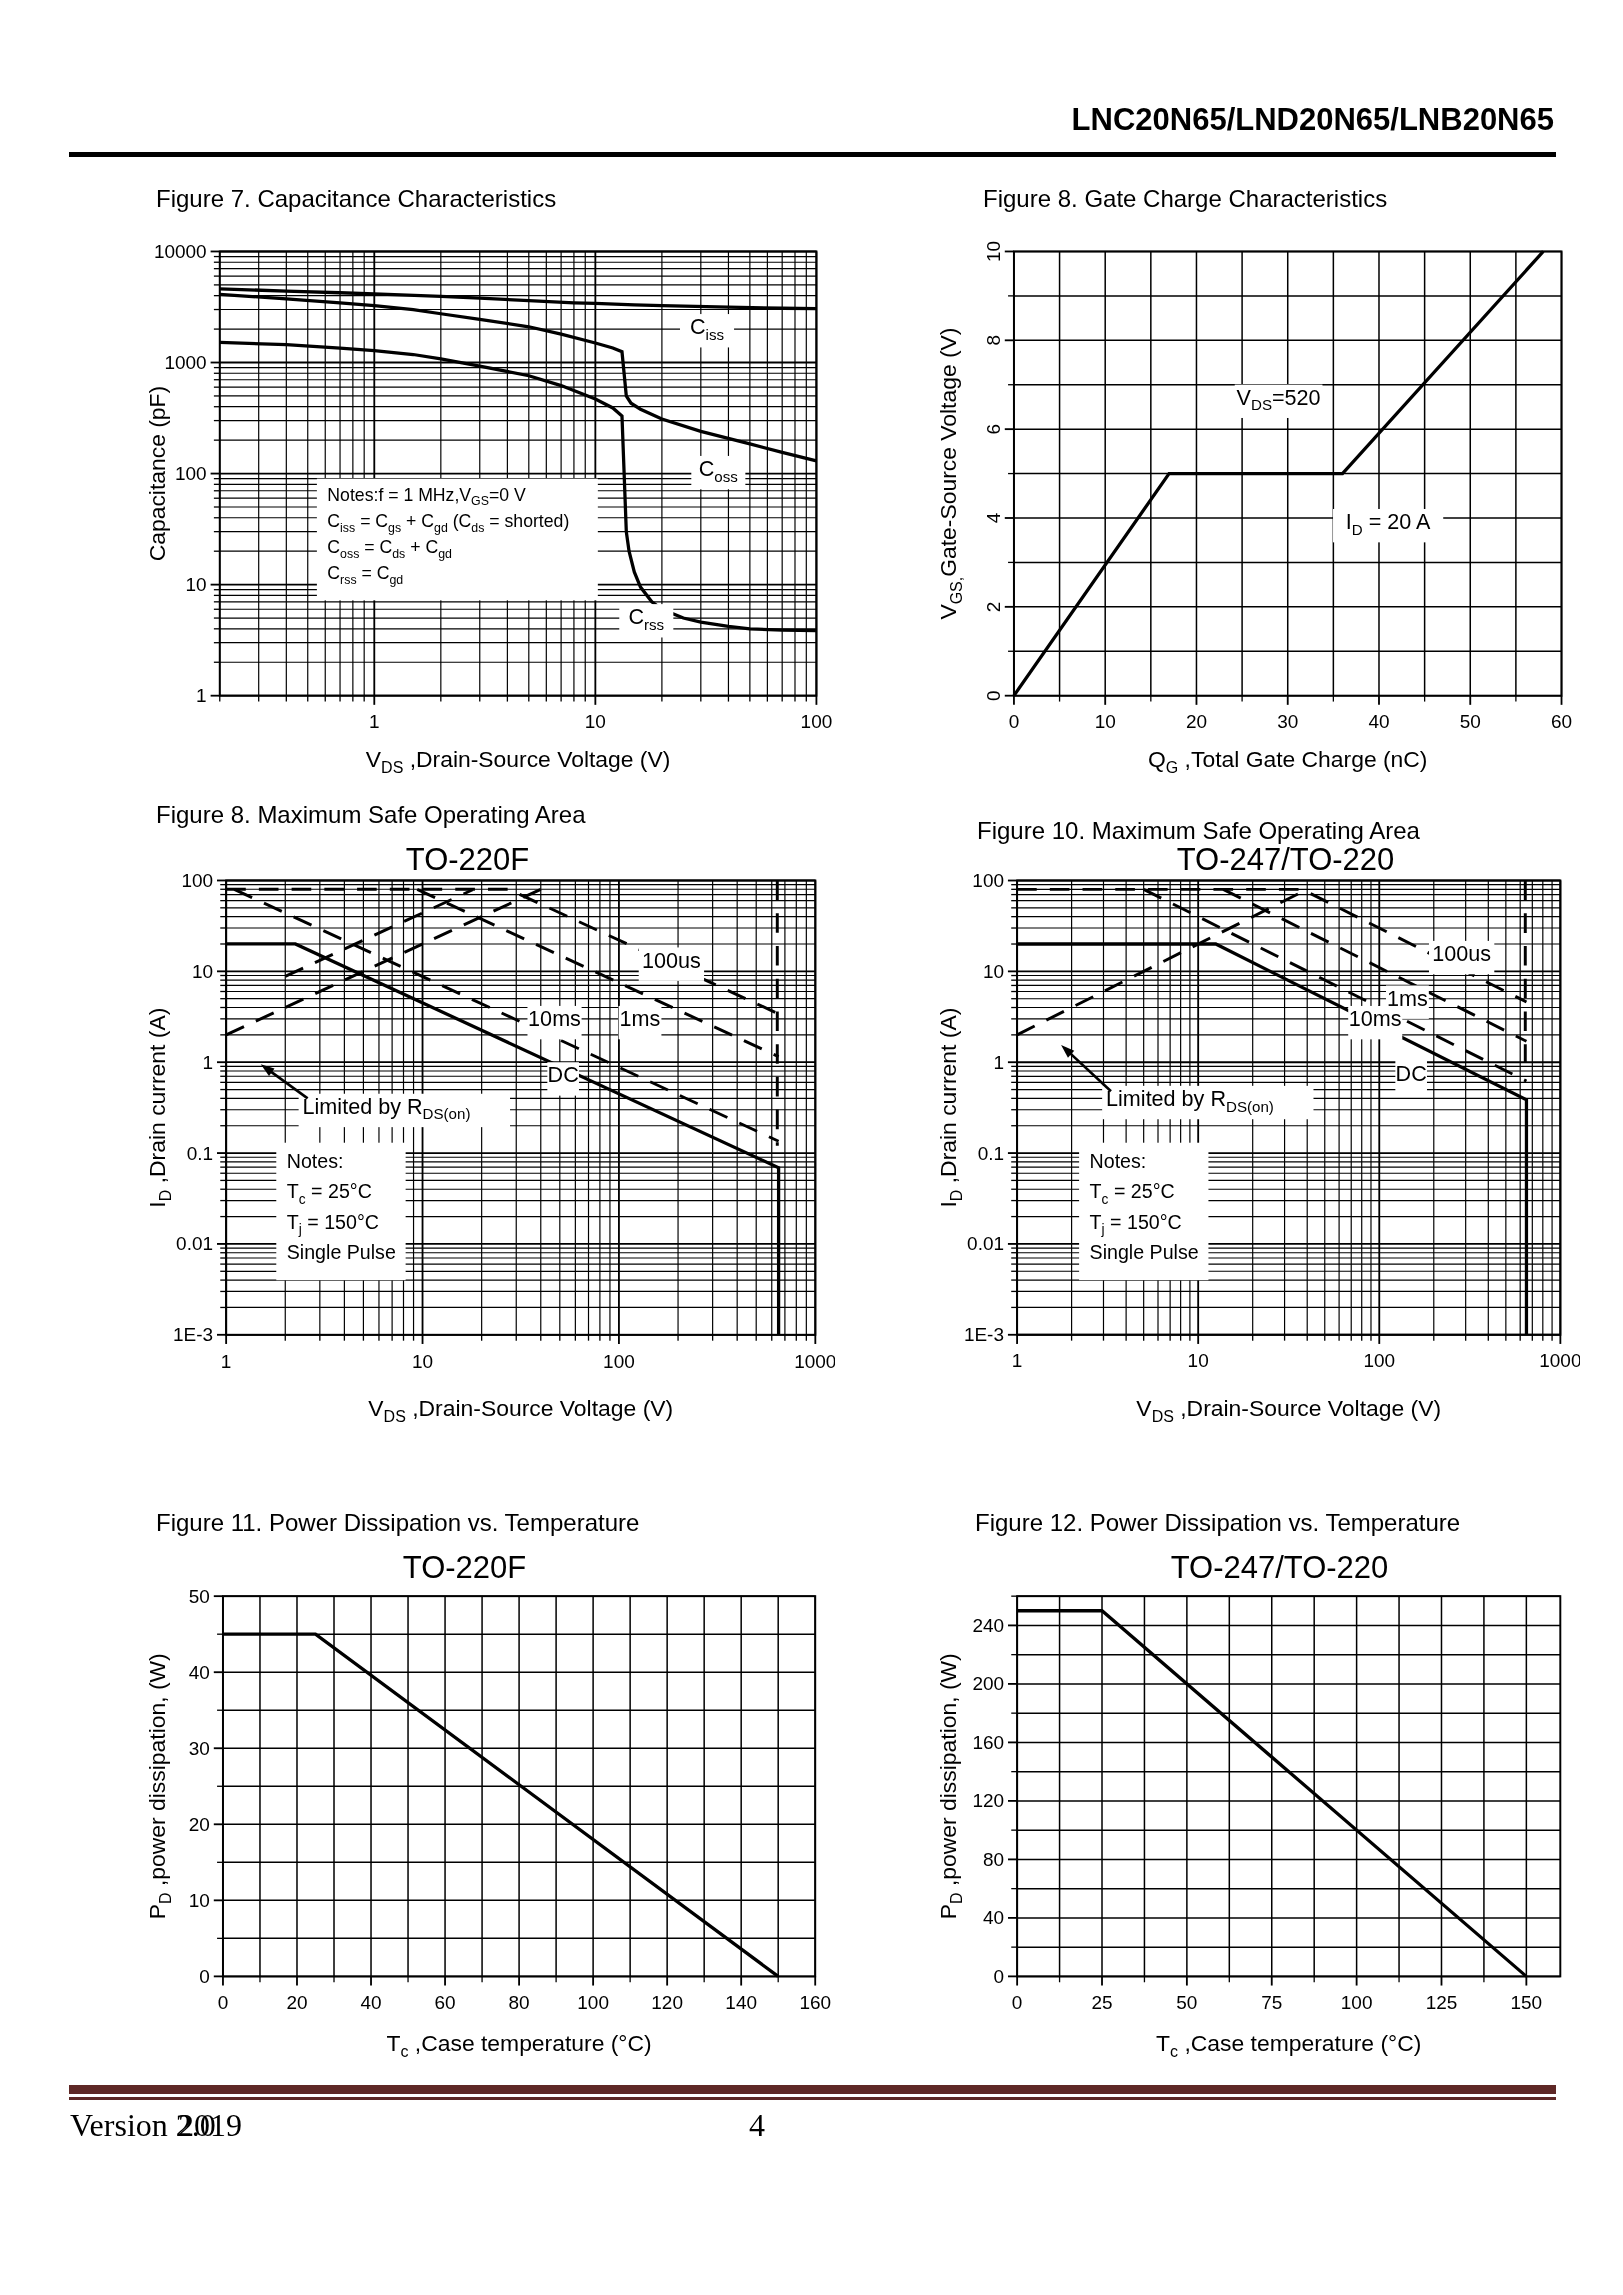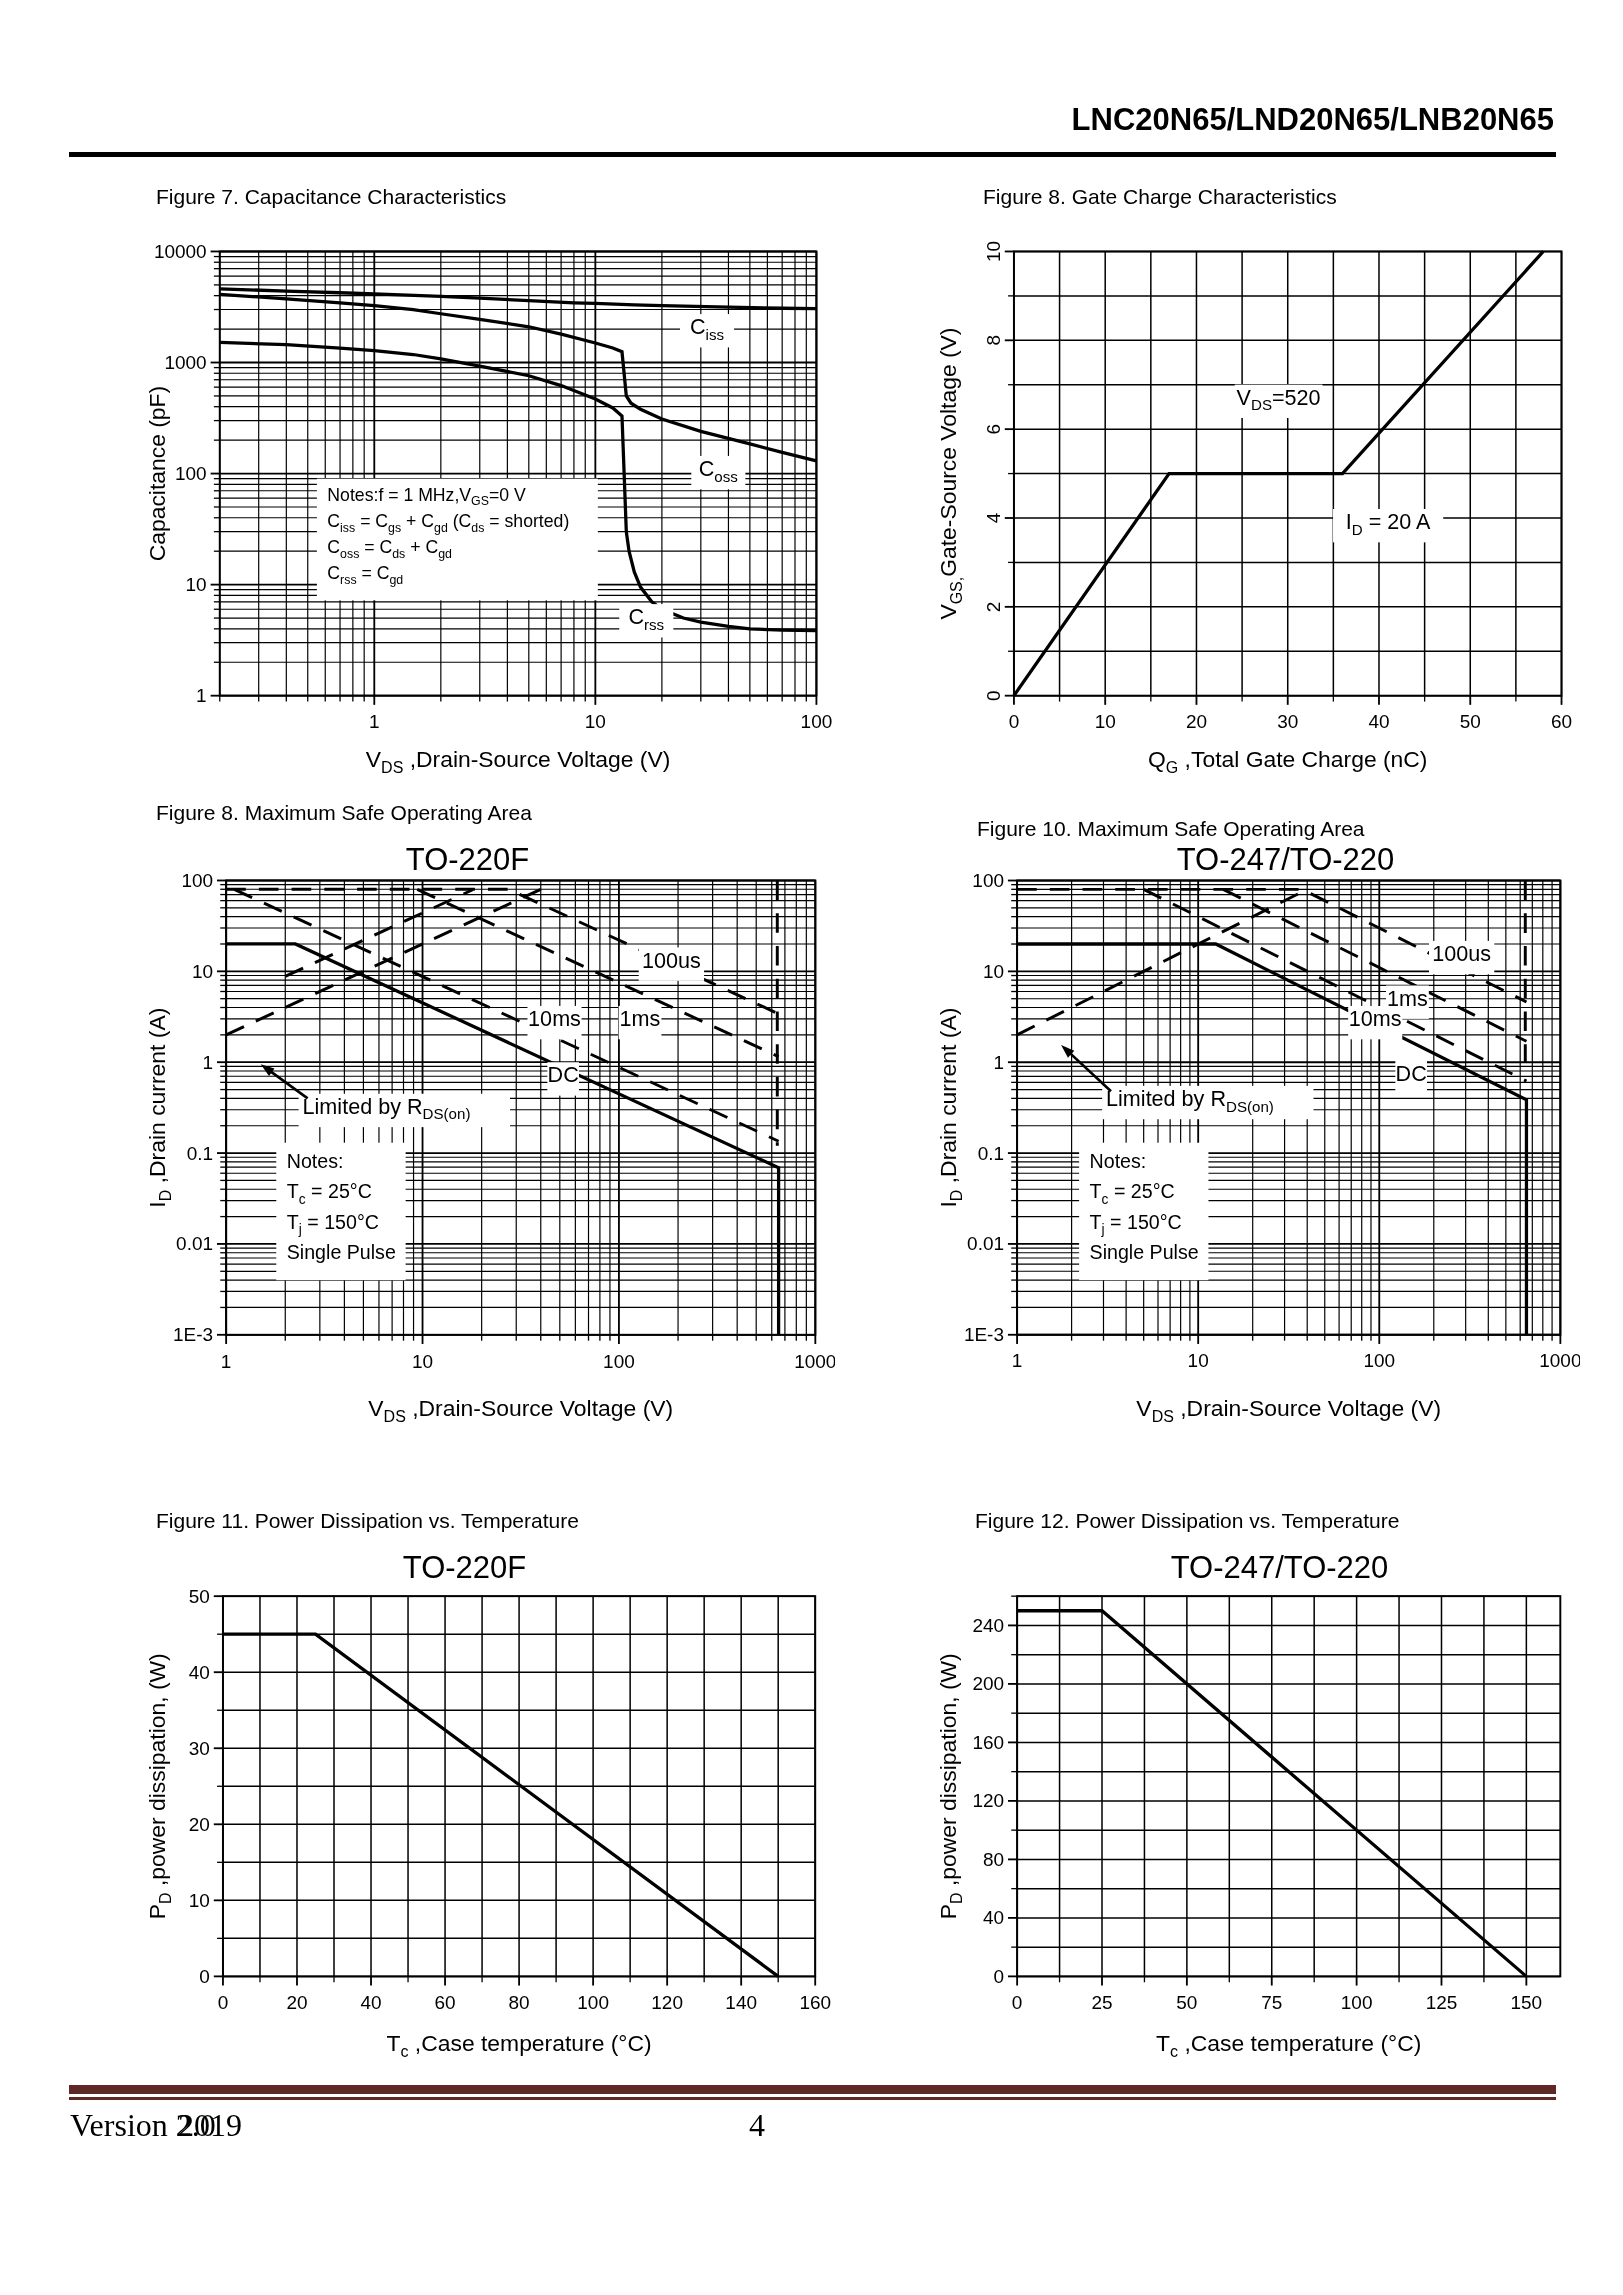--- a/index.html
+++ b/index.html
@@ -1,21 +1,21 @@
 <!DOCTYPE html>
 <html style="font-size:10.5px"><head>
 <meta charset="utf-8">
 <style>
   html,body{margin:0;padding:0;background:#ffffff;}
   .page{position:relative;width:1623px;height:2295px;background:#ffffff;overflow:hidden;
         font-family:"Liberation Sans", sans-serif;color:#000;}
   .hdr-title{position:absolute;top:102px;right:69px;font-size:31px;font-weight:bold;
              letter-spacing:0px;white-space:nowrap;}
   .hdr-rule{position:absolute;top:152px;left:69px;width:1487px;height:4.6px;background:#000;}
-  .fig-title{position:absolute;font-size:21px;white-space:nowrap;}
+  .fig-title{position:absolute;font-size:24px;white-space:nowrap;}
   .fig-subtitle{position:absolute;font-size:31px;text-align:center;white-space:nowrap;}
   .chart{position:absolute;}
   svg text{font-family:"Liberation Sans", sans-serif;fill:#000;}
   .ftr-bar1{position:absolute;left:69px;width:1487px;height:8.5px;}
   .ftr-bar2{position:absolute;left:69px;width:1487px;height:3.3px;}
   .ftr-text{position:absolute;font-family:"Liberation Serif", serif;font-size:32px;white-space:pre;}
 </style>
 </head>
 <body>
 

